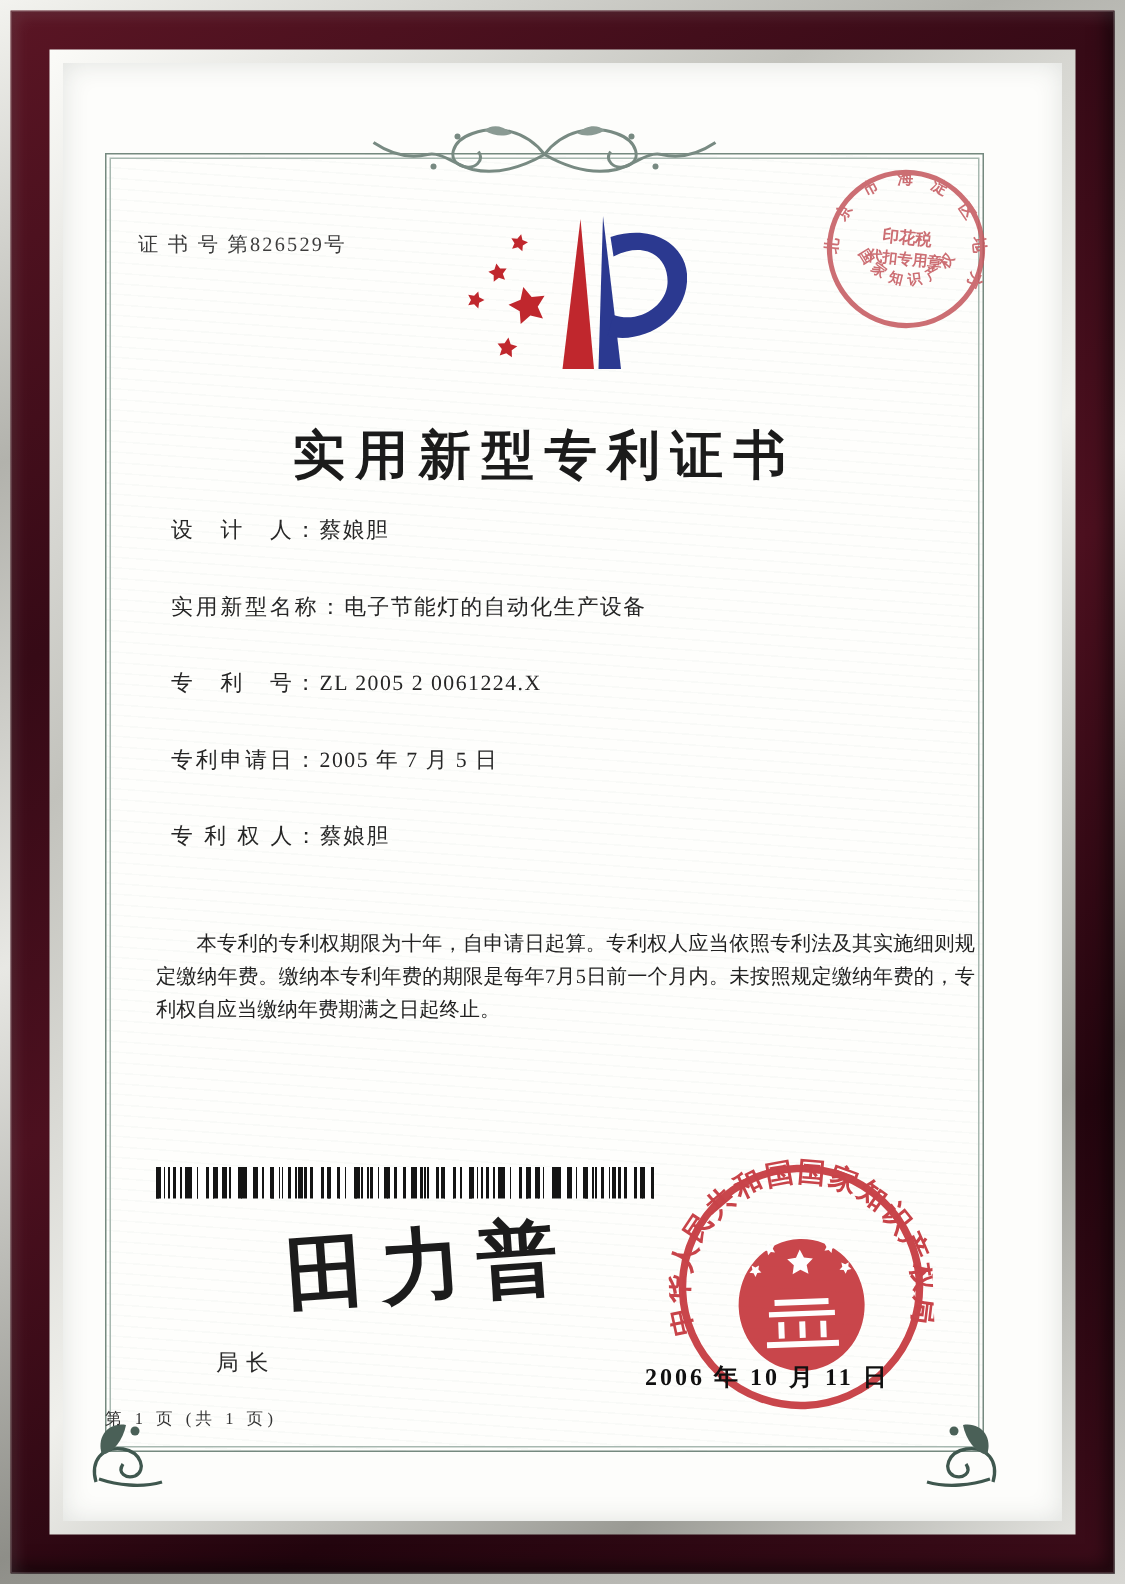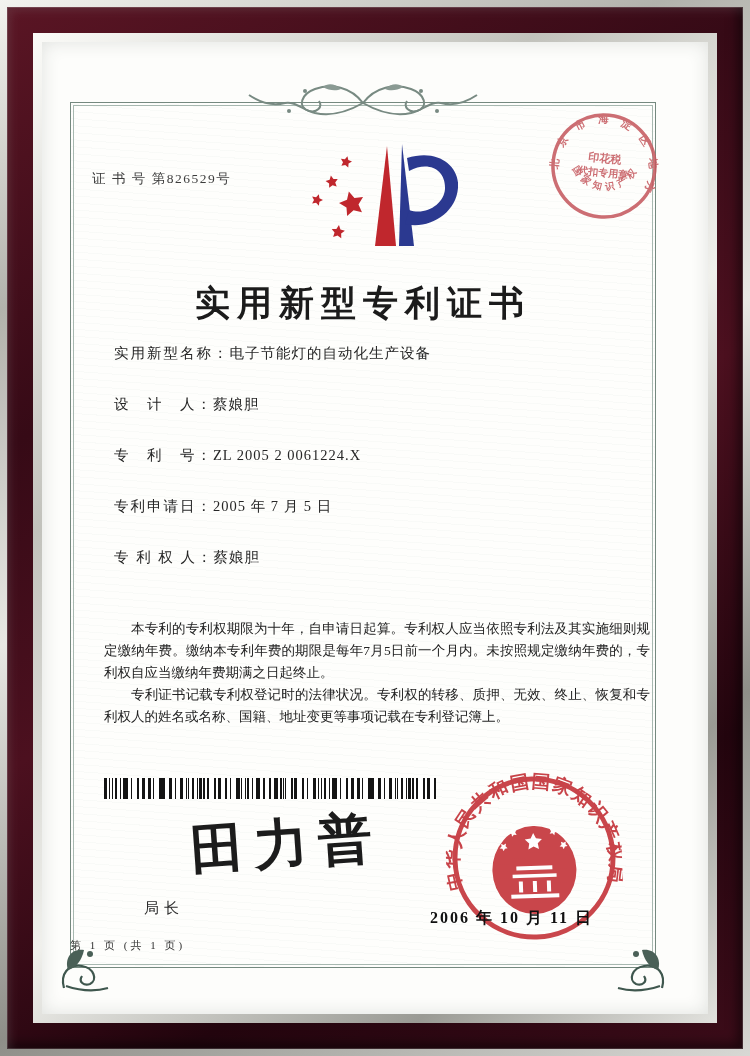--- a/index.html
+++ b/index.html
@@ -14,21 +14,21 @@
                  inset -5px -5px 12px rgba(0,0,0,.55);}
   .f3{width:100%;height:100%;box-sizing:border-box;padding:9px;
       background:linear-gradient(135deg,#fbfbf8 0%,#c2c2bc 30%,#f0f0ec 55%,#9a9a94 82%,#e2e2de 100%);}
   .matte{width:100%;height:100%;position:relative;background:#fdfdfb;
          box-shadow:inset 0 0 18px rgba(40,60,50,.14);}
   
   .paper{position:absolute;left:28px;top:60px;width:586px;height:866px;background:#fefefc;
          background-image:repeating-linear-gradient(4deg,rgba(150,175,165,.05) 0 1px,transparent 1px 7px);}
   .pb1{position:absolute;inset:0;border:1.5px solid #75897f;pointer-events:none;}
   .pb2{position:absolute;inset:3px;border:1px solid #a7b8b0;pointer-events:none;}
-  .certno{position:absolute;left:22px;top:68px;font-size:13.5px;letter-spacing:1.5px;color:#3c3c3c;}
+  .certno{position:absolute;left:22px;top:52px;font-size:13.5px;letter-spacing:1.5px;color:#3c3c3c;}
   .logo{position:absolute;left:240px;top:42px;width:148px;height:112px;}
   .taxseal{position:absolute;left:478px;top:8px;width:112px;height:112px;transform:rotate(6deg);opacity:.85;}
   .title{position:absolute;left:0;top:158px;width:100%;text-align:center;font-size:35px;font-weight:bold;
          letter-spacing:7px;color:#1b1b1b;margin-top:20px;}
   .fields{position:absolute;left:44px;top:242px;width:520px;}
   .frow{height:20px;margin-bottom:31px;font-size:14.5px;color:#262626;letter-spacing:1px;white-space:nowrap;}
   .frow .lbl{letter-spacing:2px;}
   .paras{position:absolute;left:34px;top:516px;width:546px;font-size:13.5px;line-height:22px;
          color:#222;text-align:justify;}
   .paras p{margin:0;text-indent:2em;}
@@ -124,39 +124,38 @@
                 <textPath href="#taxBot" startOffset="2" textLength="92">国家知识产权局</textPath>
               </text>
               <text x="56" y="52" font-size="11" fill="#c4565c" font-weight="bold" text-anchor="middle">印花税</text>
               <text x="56" y="66" font-size="10" fill="#c4565c" font-weight="bold" text-anchor="middle">代扣专用章</text>
             </svg>
 
             <div class="title">实用新型专利证书</div>
 
             <div class="fields">
               <div class="frow">
-                <span class="lbl">实用新型名称：</span><span class="val">电子节能灯的自动化生产设备</span>
+                <span class="lbl">设　计　人：</span><span class="val">蔡娘胆</span>
               </div>
               <div class="frow">
-                <span class="lbl">设　计　人：</span><span class="val">蔡娘胆</span>
+                <span class="lbl">实用新型名称：</span><span class="val">电子节能灯的自动化生产设备</span>
               </div>
               <div class="frow">
                 <span class="lbl">专　利　号：</span><span class="val">ZL 2005 2 0061224.X</span>
               </div>
               <div class="frow">
                 <span class="lbl">专利申请日：</span><span class="val">2005 年 7 月 5 日</span>
               </div>
               <div class="frow">
                 <span class="lbl">专 利 权 人：</span><span class="val">蔡娘胆</span>
               </div>
             </div>
 
             <div class="paras">
               <p>本专利的专利权期限为十年，自申请日起算。专利权人应当依照专利法及其实施细则规定缴纳年费。缴纳本专利年费的期限是每年7月5日前一个月内。未按照规定缴纳年费的，专利权自应当缴纳年费期满之日起终止。</p>
-              <p>专利证书记载专利权登记时的法律状况。专利权的转移、质押、无效、终止、恢复和专利权人的姓名或名称、国籍、地址变更等事项记载在专利登记簿上。</p>
             </div>
 
             <div class="barcode"></div>
 
             <div class="sig-role">局长</div>
             <div class="sig-name">田力普</div>
 
             <svg class="natseal" viewBox="0 0 176 176">
               <defs>
                 <path id="natArc" d="M 16,118 A 76 76 0 1 1 160,118"></path>

